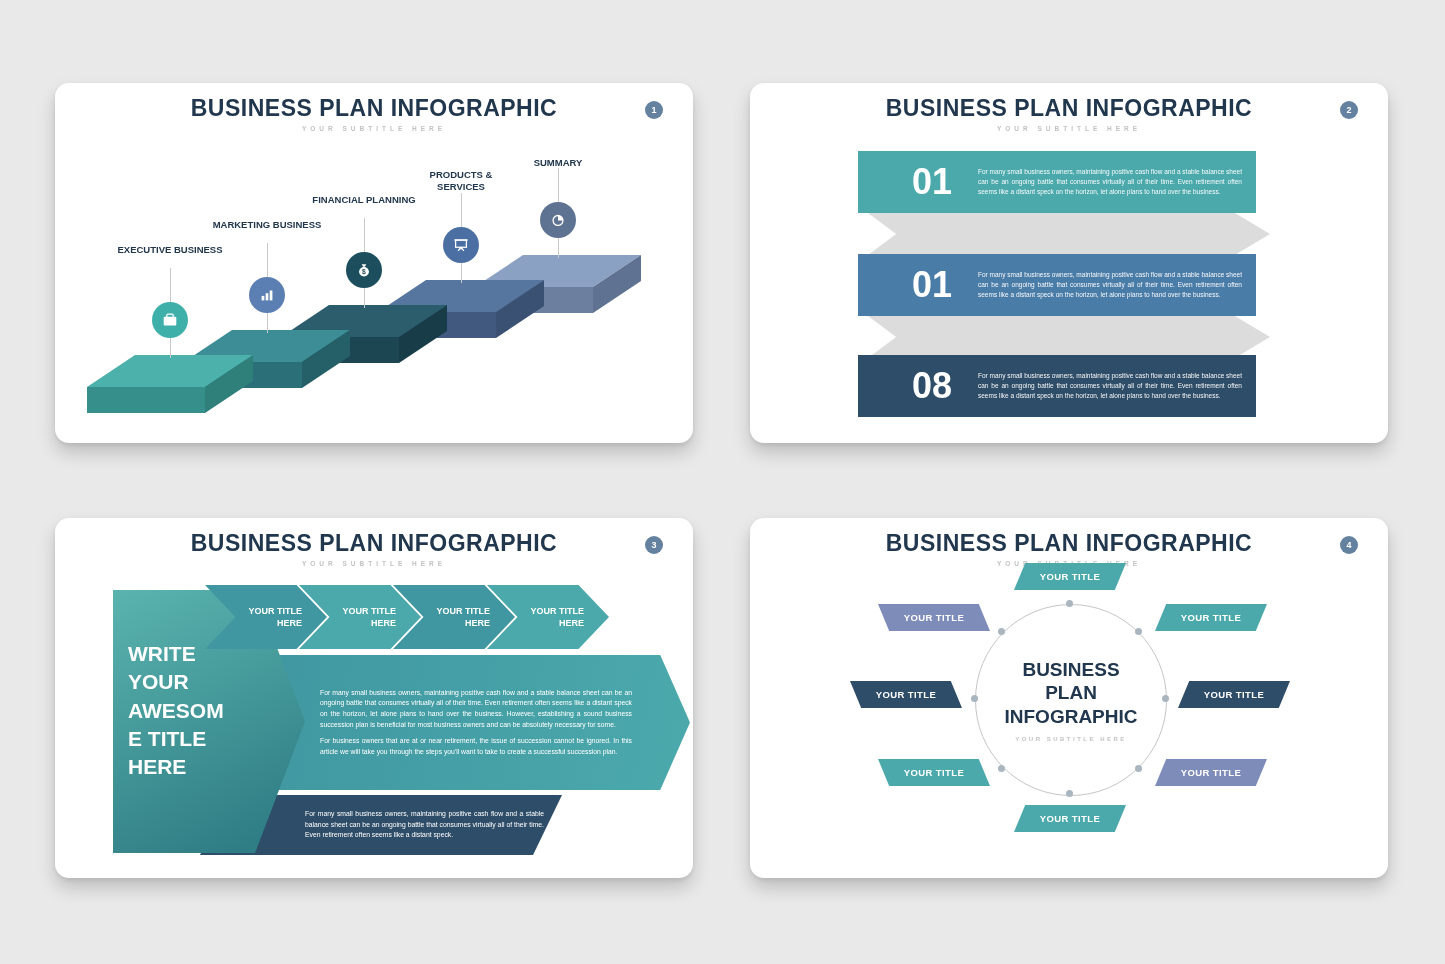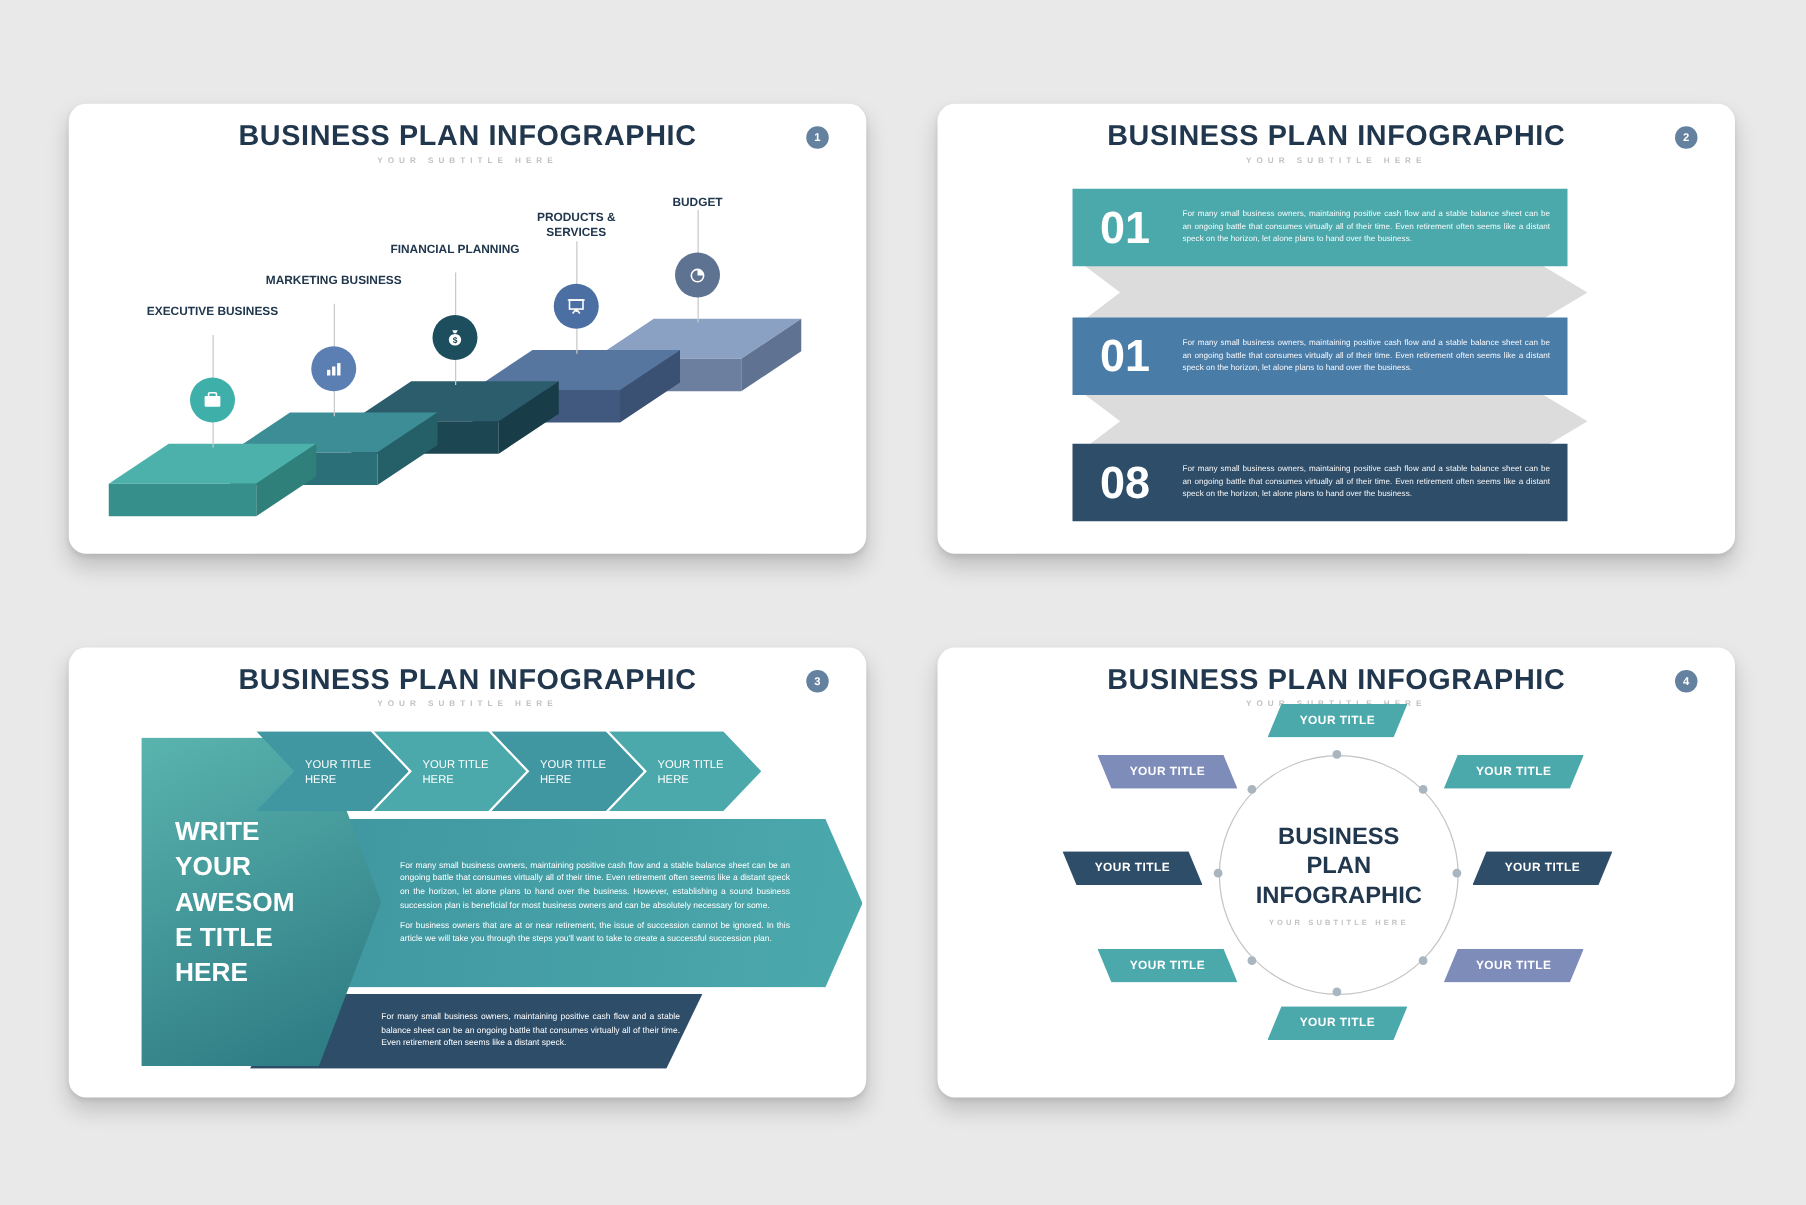--- a/index.html
+++ b/index.html
@@ -45,52 +45,52 @@
     line-height:1.25;color:var(--title-color);
   }
   .s1-line{position:absolute;width:1px;height:90px;background:var(--line-gray)}
   .s1-icon{
     position:absolute;width:36px;height:36px;border-radius:50%;
     display:flex;align-items:center;justify-content:center;
   }
 
   
   .s2-row{
-    position:absolute;left:108px;width:396px;height:62px;z-index:2;
-    display:flex;align-items:center;color:#fff;
+    position:absolute;left:108px;width:366px;height:62px;z-index:2;
+    display:flex;align-items:center;color:#fff;padding-left:32px;
   }
   .s2-num{font-size:36px;font-weight:bold;margin-left:22px;width:66px;flex:none}
   .s2-text{
     font-size:6.5px;line-height:1.55;width:302px;margin-right:14px;text-align:justify;
     color:rgba(255,255,255,.95);
   }
   .s2-ribbon{
     position:absolute;left:118px;width:402px;height:48px;z-index:1;
     background:var(--ribbon-gray);
     clip-path:polygon(0 6%,90% 0,100% 50%,90% 100%,0 94%,7% 50%);
   }
 
   
   .s3-pentagon{
     position:absolute;left:58px;top:72px;width:192px;height:263px;z-index:2;
     background:linear-gradient(155deg,#5ab4ae 0%,var(--teal-dark) 90%);
     clip-path:polygon(0 0,74% 0,100% 50%,74% 100%,0 100%);
   }
   .s3-main-title{
-    position:absolute;left:15px;top:62px;width:98px;color:#fff;
-    font-size:21px;font-weight:bold;line-height:1.35;overflow-wrap:anywhere;margin-left:12px;
+    position:absolute;left:15px;top:50px;width:98px;color:#fff;
+    font-size:21px;font-weight:bold;line-height:1.35;overflow-wrap:anywhere;
   }
   .s3-chev{
     position:absolute;top:67px;width:122px;height:64px;z-index:3;
     clip-path:polygon(0 0,75% 0,100% 50%,75% 100%,0 100%,25% 50%);
     display:flex;align-items:center;justify-content:center;
   }
   .s3-chev span{
-    display:block;width:58px;margin-left:14px;text-align:left;
-    color:#fff;font-size:9px;font-weight:normal;line-height:1.35;
+    display:block;width:58px;margin-left:14px;text-align:right;
+    color:#fff;font-size:9px;font-weight:bold;line-height:1.35;
   }
   .s3-arrow{
     position:absolute;left:210px;top:137px;width:425px;height:135px;z-index:1;
     background:linear-gradient(100deg,var(--teal-mid),var(--teal));
     clip-path:polygon(0 0,93% 0,100% 50%,93% 100%,0 100%);
     display:flex;flex-direction:column;justify-content:center;
     padding:0;box-sizing:border-box;
   }
   .s3-arrow p{
     margin:3px 58px 3px 55px;color:#fff;font-size:6.8px;line-height:1.55;text-align:justify;
@@ -203,21 +203,21 @@
       <svg width="18" height="18" viewBox="0 0 20 20" stroke="#fff" stroke-width="1.4" fill="none">
           <line x1="2.5" y1="4.5" x2="17.5" y2="4.5"></line>
           <rect x="4" y="4.5" width="12" height="8"></rect>
           <line x1="10" y1="12.5" x2="10" y2="15"></line>
           <line x1="10" y1="12.5" x2="6.8" y2="16.5"></line>
           <line x1="10" y1="12.5" x2="13.2" y2="16.5"></line>
         </svg>
     </div>
 
     <div class="s1-line" style="left:503px;top:85px"></div>
-    <div class="s1-label" style="left:448px;top:74px">BUDGET</div>
+    <div class="s1-label" style="left:448px;top:74px">SUMMARY</div>
     <div class="s1-icon" style="left: 485px; top: 119px; background: rgb(94, 115, 145);">
       <svg width="18" height="18" viewBox="0 0 20 20">
           <circle cx="10" cy="10.5" r="5.5" fill="none" stroke="#fff" stroke-width="1.4"></circle>
           <path d="M10 10.5 V5 A5.5 5.5 0 0 1 15.5 10.5 Z" fill="#fff"></path>
         </svg>
     </div>
   </section>
 
   <section class="card" id="card2">
     <h1 class="slide-title">BUSINESS PLAN INFOGRAPHIC</h1>

